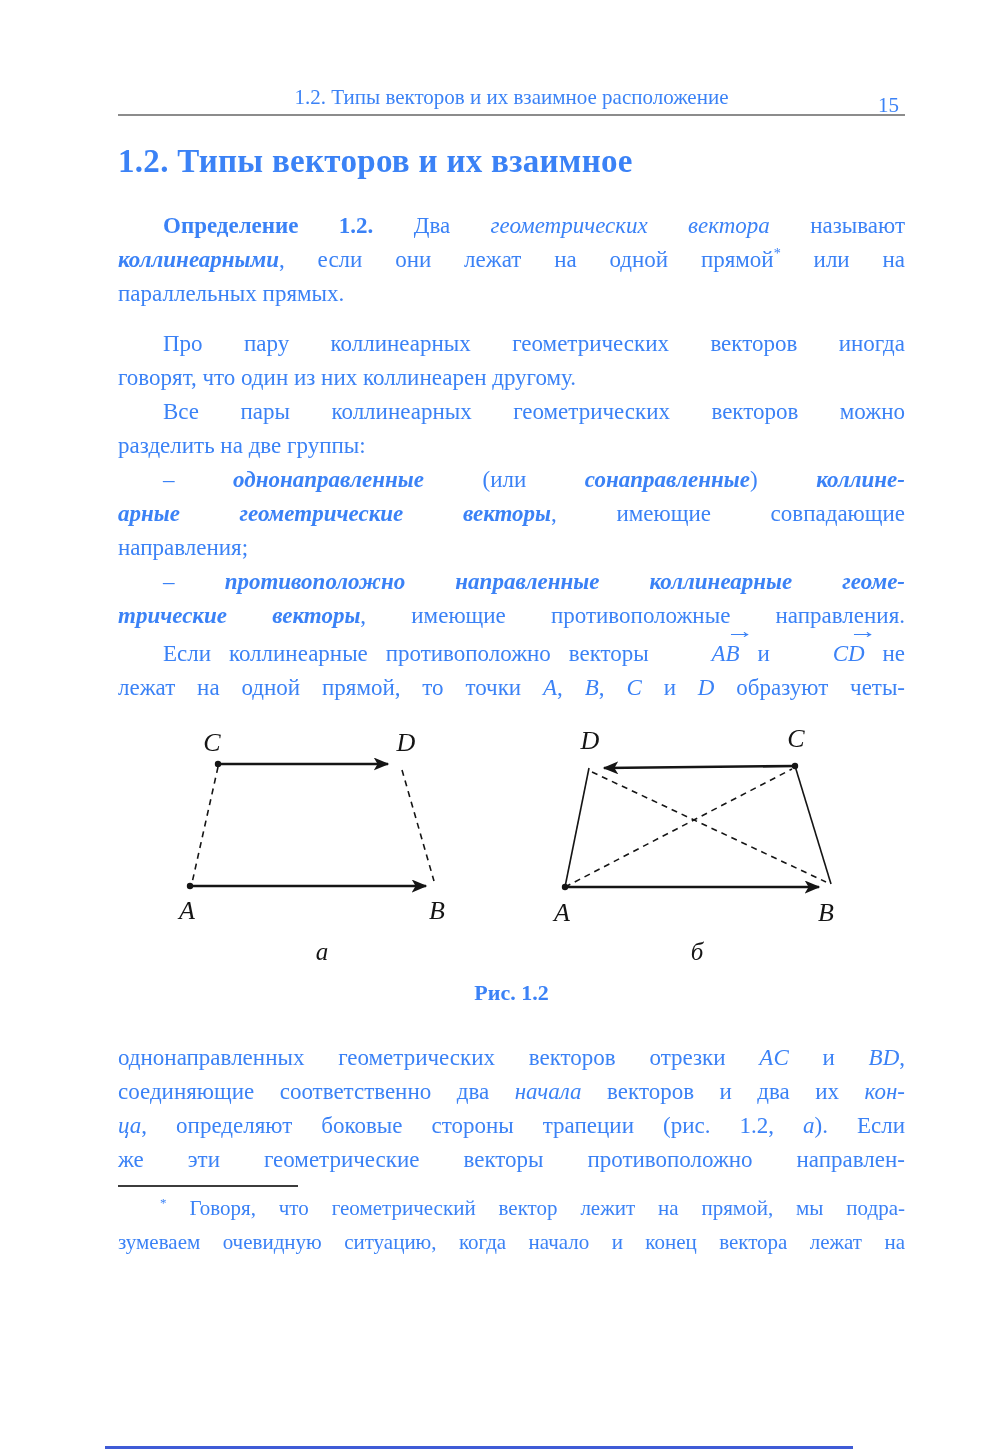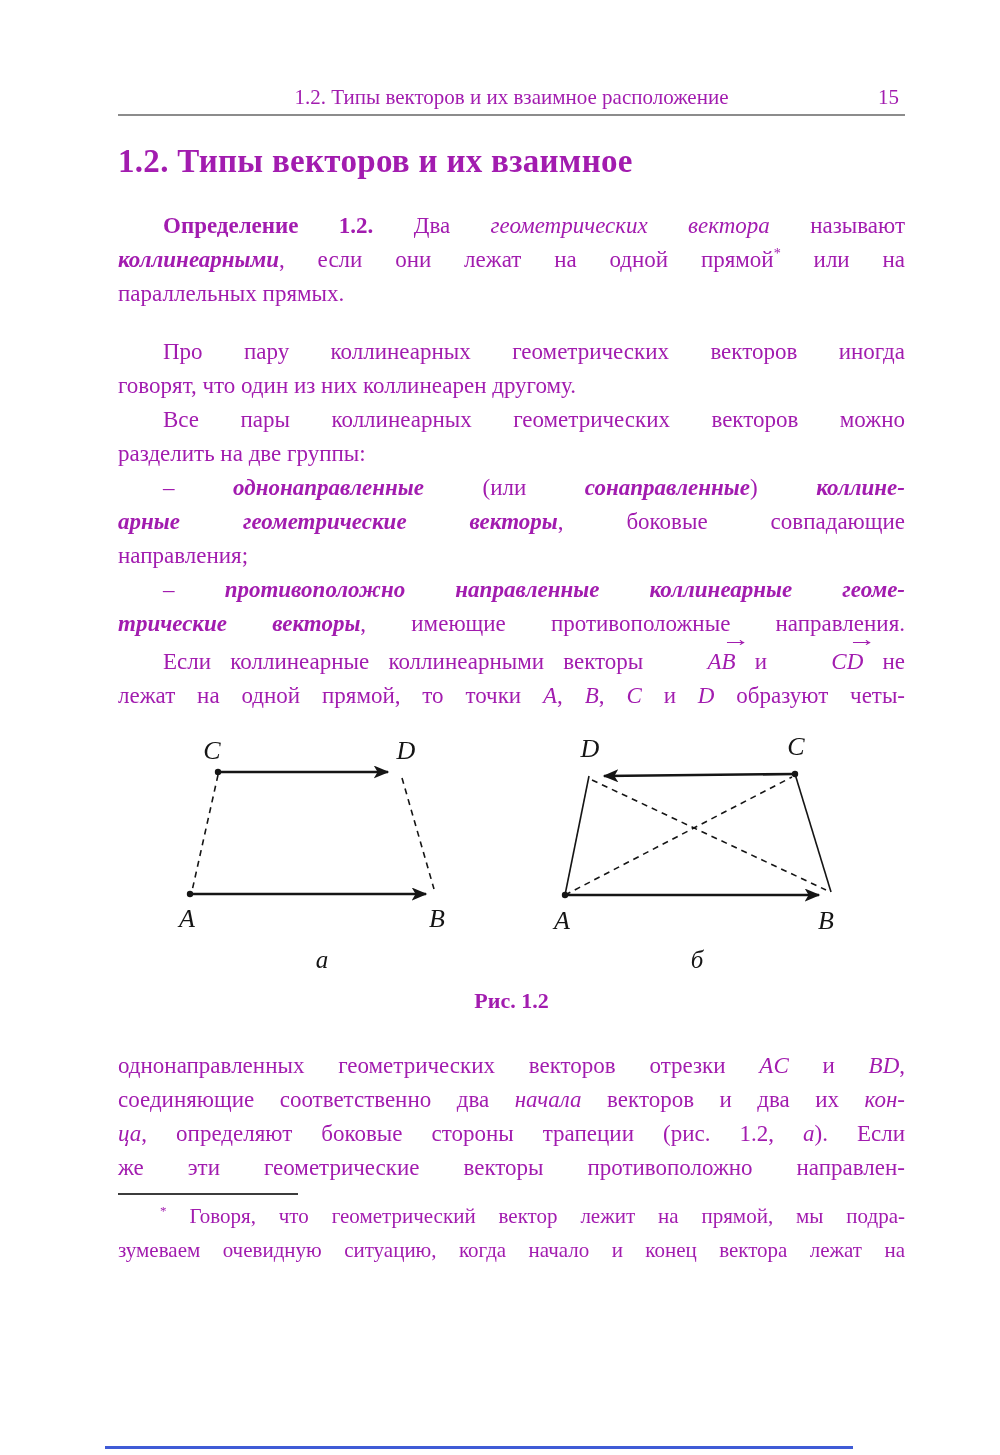--- a/index.html
+++ b/index.html
@@ -1,34 +1,34 @@
 <!DOCTYPE html>
 <html><head>
 <meta charset="utf-8">
 <style>
   html,body{margin:0;padding:0;background:#ffffff;}
   .page{
     position:relative;width:1000px;height:1455px;background:#ffffff;
-    font-family:"Liberation Serif","DejaVu Serif",serif;color:#a21caf;overflow:hidden;
+    font-family:"Liberation Serif","DejaVu Serif",serif;color:#3b82f6;overflow:hidden;
   }
   .content{position:absolute;left:118px;top:0;width:787px;}
   
   .header-row{margin-top:84px;position:relative;text-align:center;font-size:21px;line-height:26px;}
-  .page-num{position:absolute;right:6px;top:0;}
+  .page-num{position:absolute;right:6px;top:8px;}
   .header-rule{margin-top:4px;border-top:2px solid #8c8c8c;height:0;}
   
   .title{margin-top:22px;font-size:33px;font-weight:bold;line-height:47px;letter-spacing:.3px;}
   
   .para{margin:0;}
   .line{font-size:23px;line-height:34px;text-align:justify;}
   .jl{text-align-last:justify;}
   .ll{text-align-last:left;}
   .ind{text-indent:45px;}
   .p-def{margin-top:24px;}
-  .p-gap{margin-top:24px;}
+  .p-gap{margin-top:16px;}
   .p-vec{margin-top:4px;}
   .seg-b{font-weight:bold;}
   .seg-i{font-style:italic;}
   .seg-bi{font-weight:bold;font-style:italic;}
   .seg-sup{vertical-align:super;font-size:0.62em;line-height:0;}
   .vec{display:inline-block;position:relative;font-style:italic;}
   .vec-arrow{position:absolute;left:50%;top:-0.74em;transform:translateX(-40%) scaleX(1.35);
              font-style:normal;font-size:0.95em;line-height:1;}
   
   .figure-row{position:relative;height:250px;margin-top:10px;}
@@ -73,31 +73,31 @@
       <div class="line ll"><span>говорят, что один из них коллинеарен другому.</span></div>
     </div>
 
     <div class="para">
       <div class="line jl ind"><span>Все пары коллинеарных геометрических векторов можно</span></div>
       <div class="line ll"><span>разделить на две группы:</span></div>
     </div>
 
     <div class="para">
       <div class="line jl ind"><span>– </span><span class="seg-bi">однонаправленные</span><span> (или </span><span class="seg-bi">сонаправленные</span><span>) </span><span class="seg-bi">коллине-</span></div>
-      <div class="line jl"><span class="seg-bi">арные геометрические векторы</span><span>, боковые совпадающие</span></div>
+      <div class="line jl"><span class="seg-bi">арные геометрические векторы</span><span>, имеющие совпадающие</span></div>
       <div class="line ll"><span>направления;</span></div>
     </div>
 
     <div class="para">
       <div class="line jl ind"><span>– </span><span class="seg-bi">противоположно направленные коллинеарные геоме-</span></div>
       <div class="line jl"><span class="seg-bi">трические векторы</span><span>, имеющие противоположные направления.</span></div>
     </div>
 
     <div class="para p-vec">
-      <div class="line jl ind"><span>Если коллинеарные коллинеарными векторы </span><span class="vec"><span class="vec-arrow">→</span><span>AB</span></span><span> и </span><span class="vec"><span class="vec-arrow">→</span><span>CD</span></span><span> не</span></div>
+      <div class="line jl ind"><span>Если коллинеарные противоположно векторы </span><span class="vec"><span class="vec-arrow">→</span><span>AB</span></span><span> и </span><span class="vec"><span class="vec-arrow">→</span><span>CD</span></span><span> не</span></div>
       <div class="line jl"><span>лежат на одной прямой, то точки </span><span class="seg-i">A</span><span>, </span><span class="seg-i">B</span><span>, </span><span class="seg-i">C</span><span> и </span><span class="seg-i">D</span><span> образуют четы-</span></div>
     </div>
 
     <div class="figure-row">
 
       <svg class="fig-svg fig-left" width="360" height="250" viewBox="0 0 360 250">
         <defs>
           <marker id="arr1" viewBox="0 0 12 10" refX="11" refY="5" markerWidth="16" markerHeight="13" markerUnits="userSpaceOnUse" orient="auto">
             <path d="M0,0 L12,5 L0,10 L3,5 z" fill="#151515"></path>
           </marker>

